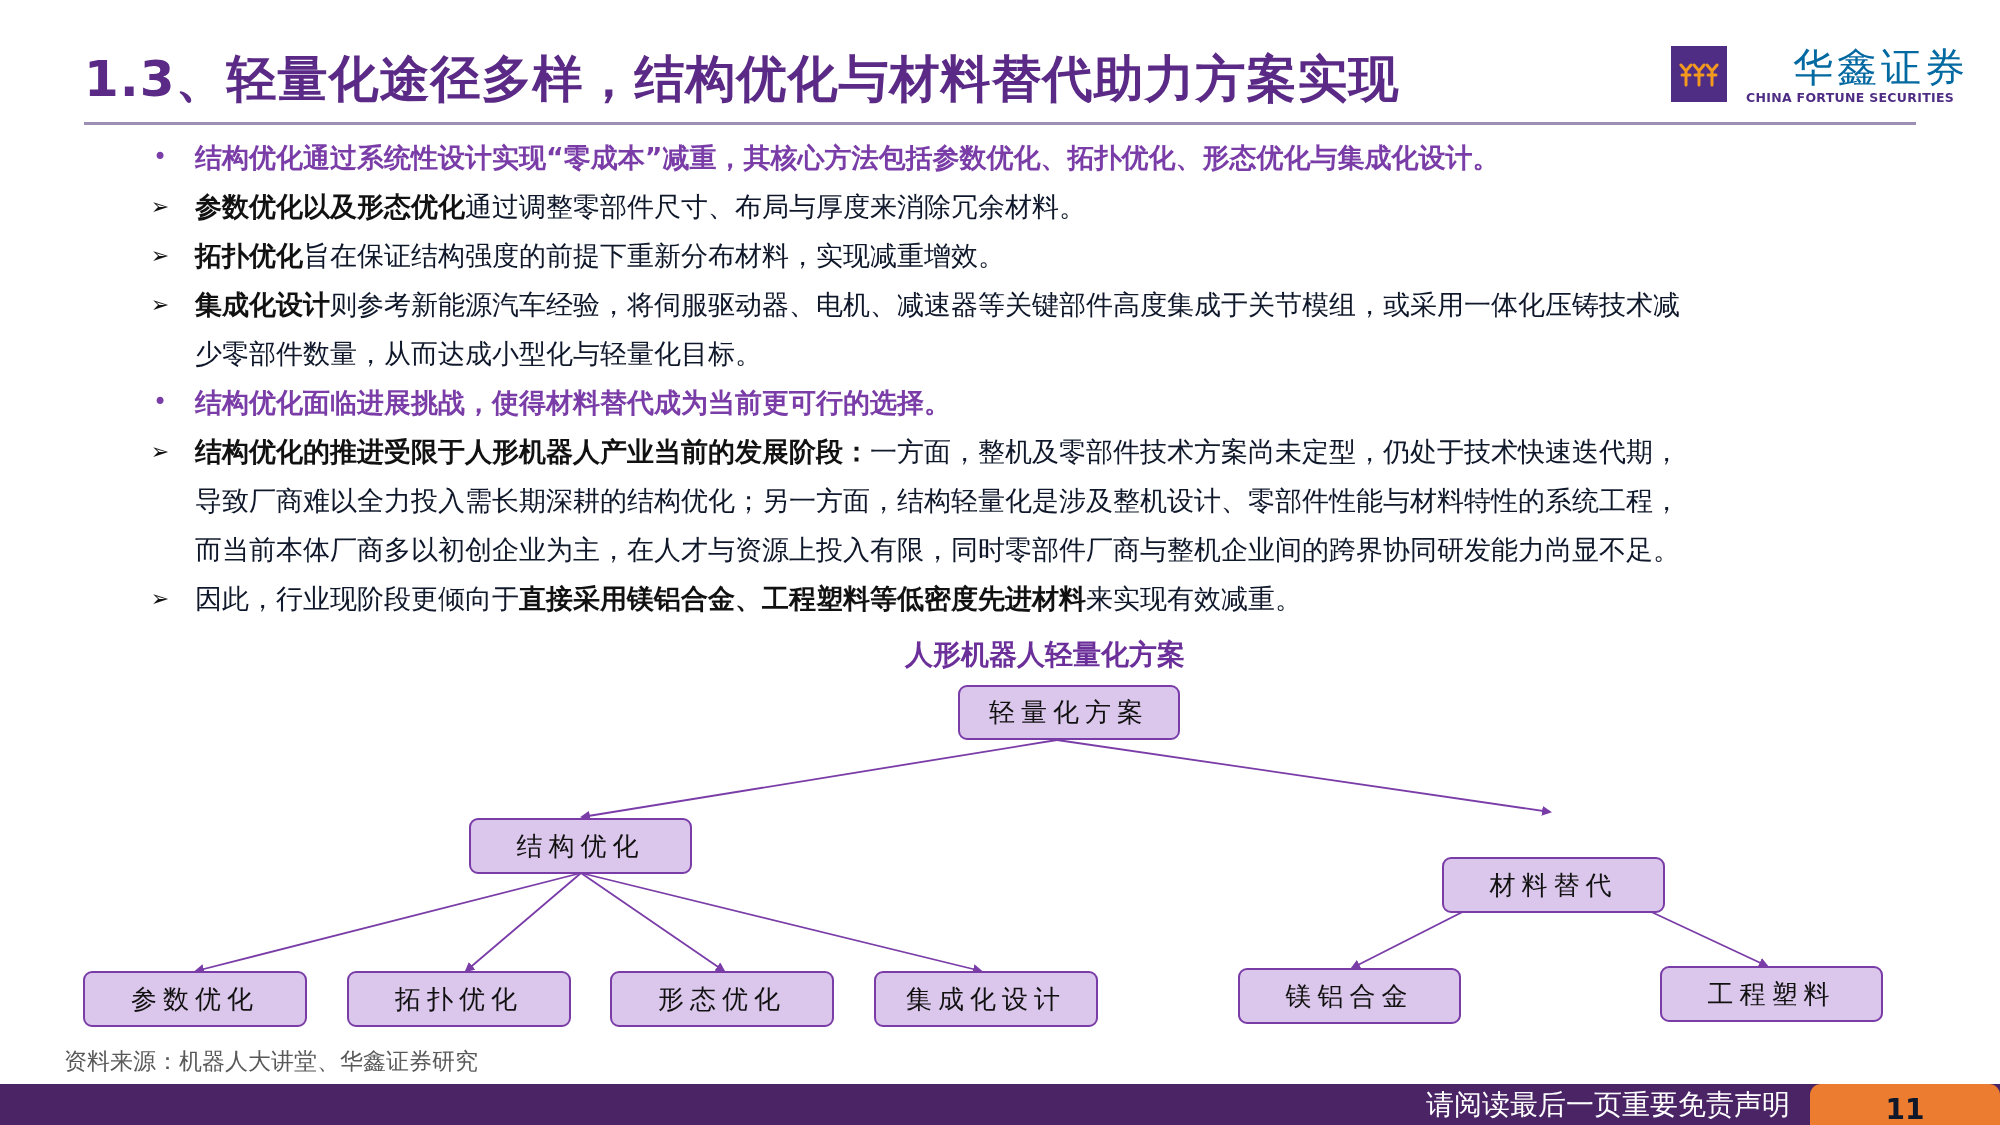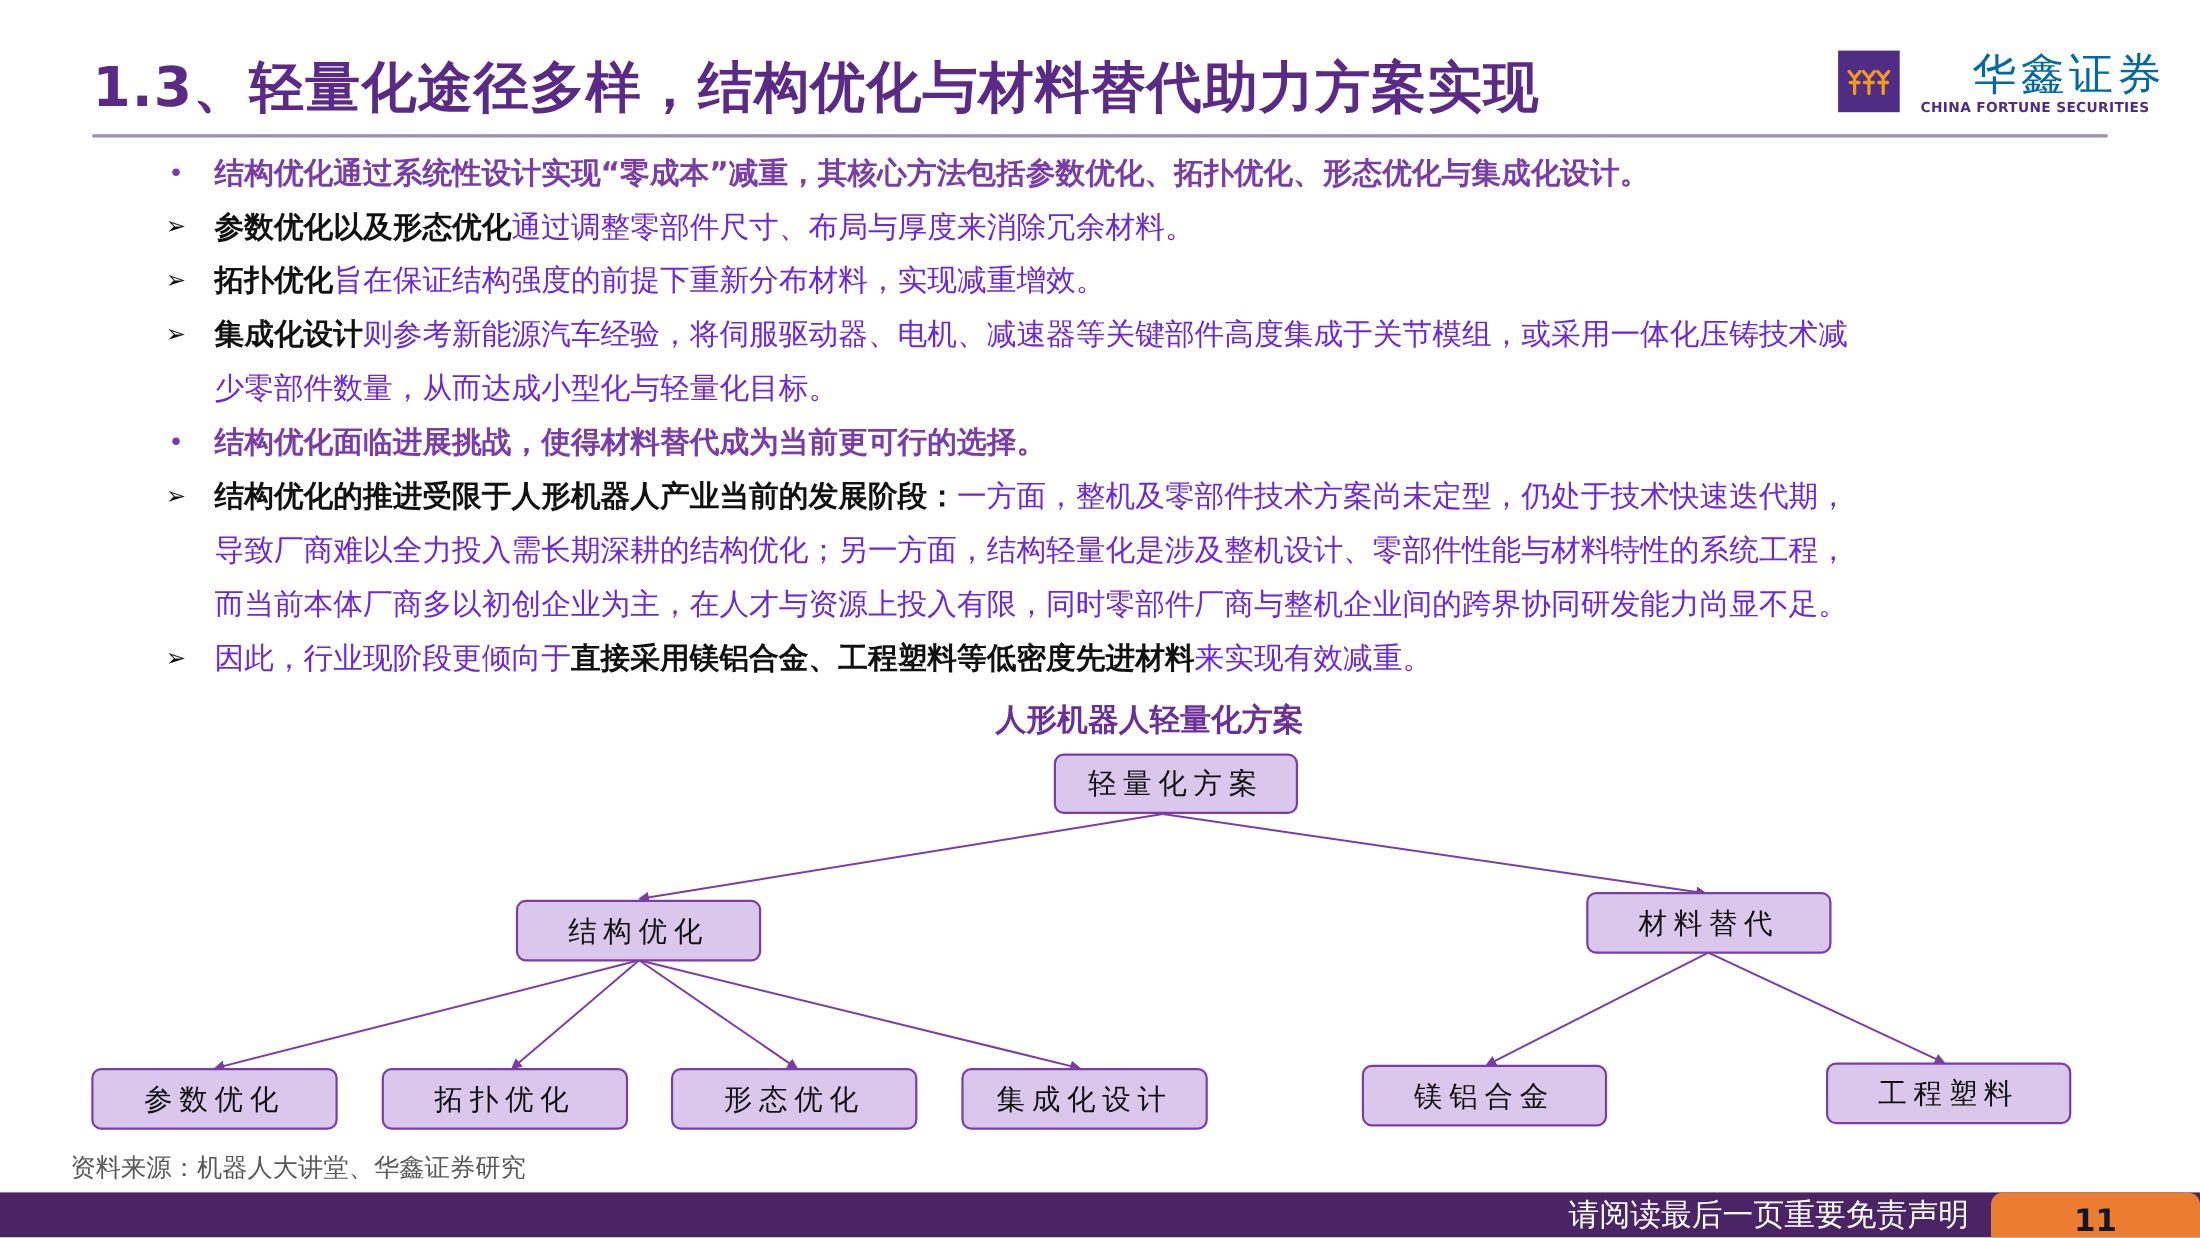--- a/index.html
+++ b/index.html
@@ -12,21 +12,21 @@
   .logo-en { position:absolute; left:1746px; top:90px; font-size:12.5px; font-weight:bold; color:#4f2d85; letter-spacing:0.3px; white-space:nowrap; }
 
   .bullets { position:absolute; left:145px; top:133px; width:1700px; }
   .line { position:relative; height:49px; line-height:49px; font-size:27px; white-space:nowrap; }
   .marker { position:absolute; left:0; width:30px; text-align:center; }
   .dot { color:#7a3da8; font-size:24px; }
   .arrow { color:#111; font-size:22px; }
   .text { position:absolute; left:50px; }
   .purple { color:#7a3da8; font-weight:bold; }
   .bold { color:#111; font-weight:bold; }
-  .plain { color:#6d28d9;margin-top:32px; }
+  .plain { color:#0f172a;margin-top:32px; }
 
   .diagram-title { position:absolute; left:0; width:2090px; text-align:center; top:636px; font-size:28px; font-weight:bold; color:#6b2f9a; }
   .node { position:absolute; height:52px; background:#dcc7ec; border:2.5px solid #7a3da8; border-radius:9px; box-sizing:border-box;
           display:flex; align-items:center; justify-content:center; font-family:"DejaVu Serif","Liberation Serif",serif; font-size:26px; color:#111; letter-spacing:6px; }
   svg.edges { position:absolute; left:0; top:0; }
 
   .source { position:absolute; left:64px; top:1046px; font-size:23px; color:#595959; white-space:nowrap; }
   .footer { position:absolute; left:0; top:1084px; width:2000px; height:41px; background:#4b2466; }
   .footer-left { position:absolute; left:14px; top:0; line-height:41px; font-size:28px; color:#ffffff; white-space:nowrap; }
   .footer-right { position:absolute; right:210px; top:0; line-height:41px; font-size:28px; color:#ffffff; white-space:nowrap; }
@@ -106,21 +106,21 @@
     <line x1="581" y1="873" x2="466" y2="971"></line>
     <line x1="581" y1="873" x2="724" y2="971"></line>
     <line x1="581" y1="873" x2="981" y2="971"></line>
     <line x1="1553" y1="866" x2="1352" y2="968"></line>
     <line x1="1553" y1="866" x2="1767" y2="966"></line>
   </g>
 </svg>
 
 <div class="node" style="left:958px; top:685px; width:222px; height:55px;">轻量化方案</div>
 <div class="node" style="left:469px; top:818px; width:223px; height:56px;">结构优化</div>
-<div class="node" style="left:1442px; top:811px; width:223px; height:56px;">材料替代</div>
+<div class="node" style="left:1442px; top:857px; width:223px; height:56px;">材料替代</div>
 <div class="node" style="left:83px; top:971px; width:224px; height:56px;">参数优化</div>
 <div class="node" style="left:347px; top:971px; width:224px; height:56px;">拓扑优化</div>
 <div class="node" style="left:610px; top:971px; width:224px; height:56px;">形态优化</div>
 <div class="node" style="left:874px; top:971px; width:224px; height:56px;">集成化设计</div>
 <div class="node" style="left:1238px; top:968px; width:223px; height:56px;">镁铝合金</div>
 <div class="node" style="left:1660px; top:966px; width:223px; height:56px;">工程塑料</div>
 
 <div class="source">资料来源：机器人大讲堂、华鑫证券研究</div>
 
 <div class="footer">

